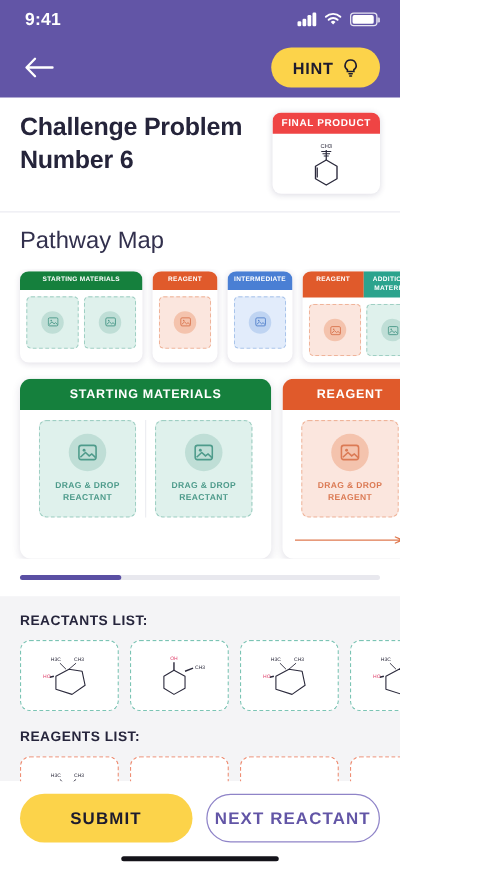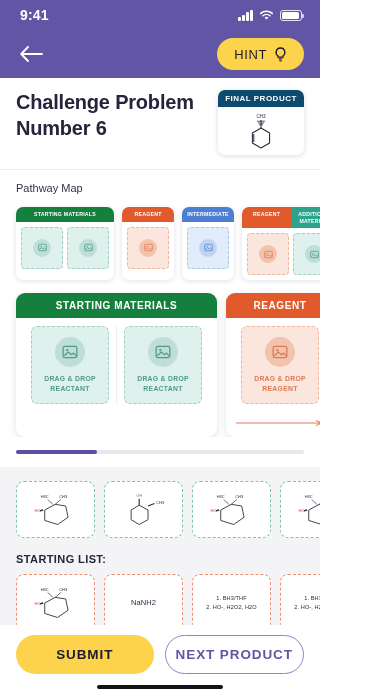--- a/index.html
+++ b/index.html
@@ -27,37 +27,37 @@
   .wifi svg { display:block; }
   .batt { width:22px; height:11px; border:1.3px solid rgba(255,255,255,.85); border-radius:3px; position:relative; }
   .batt::after { content:""; position:absolute; right:-3px; top:3.3px; width:1.6px; height:4px; background:rgba(255,255,255,.7); border-radius:0 1px 1px 0; }
   .batt span { position:absolute; left:1px; top:1px; bottom:1px; width:17px; background:#fff; border-radius:1.5px; display:block; }
 
   .navrow { height:48px; display:flex; align-items:center; justify-content:space-between; padding:0 16px 0 18px; }
   .backbtn { width:34px; height:30px; display:flex; align-items:center; cursor:pointer; }
   .hintbtn {
     background:#FCD34A; color:#1d1b2e; border:none; border-radius:18px;
     height:32px; padding:0 17px; display:flex; align-items:center; gap:7px;
-    font-size:13px; font-weight:normal; letter-spacing:.6px; cursor:pointer;
+    font-size:13px; font-weight:bold; letter-spacing:.6px; cursor:pointer;
   }
 
   
   .titleblock { padding:12px 16px 14px 16px; display:flex; justify-content:space-between; align-items:flex-start; border-bottom:1px solid #ececf2; flex:0 0 auto; }
   .chapter-badge {
     display:inline-block; background:#DCF0DB; color:#4F9E55; font-size:8.5px; font-weight:bold;
     letter-spacing:.8px; padding:4px 10px; border-radius:9px; margin-bottom:9px;
   }
   .ptitle { font-size:20px; font-weight:bold; color:#25243A; line-height:1.28; letter-spacing:-.2px; }
   .fpcard { width:86px; border-radius:7px; background:#fff; box-shadow:0 1px 5px rgba(40,30,80,.16); overflow:hidden; flex:0 0 auto; }
-  .fpcard .fphead { background:#0c4a6e; color:#fff; font-size:8px; font-weight:bold; letter-spacing:.5px; text-align:center; padding:4px 0; }
+  .fpcard .fphead { background:#ef4444; color:#fff; font-size:8px; font-weight:bold; letter-spacing:.5px; text-align:center; padding:4px 0; }
   .fpcard .fpbody { height:48px; display:flex; align-items:center; justify-content:center; }
 
   
   .pathway { padding:12px 0 0 0; flex:0 0 auto; }
-  .sectlabel { font-size:11px; color:#32304d; padding:0 16px 11px 16px; font-weight:normal; }
+  .sectlabel { font-size:19px; color:#32304d; padding:0 16px 11px 16px; font-weight:normal; }
   .mini-scroll { display:flex; gap:8px; padding:2px 16px 10px 16px; overflow:hidden; }
   .mini-card { border-radius:7px; background:#fff; box-shadow:0 1px 5px rgba(40,30,80,.14); overflow:hidden; flex:0 0 auto; position:relative; }
   .mini-heads { display:flex; }
   .mini-head { font-size:5.2px; font-weight:bold; color:#fff; letter-spacing:.25px; text-align:center; padding:4px 2px; line-height:1.25; flex:1; }
   .h-green { background:#15803d; } .h-orange { background:#E05A2B; }
   .h-blue { background:#4A7FD4; } .h-teal { background:#2BA38D; } .h-prod { background:#2CB67D; }
   .mini-slots { display:flex; gap:4px; padding:5px; }
   .mini-slot { width:42px; height:42px; border-radius:4px; display:flex; align-items:center; justify-content:center; }
   .s-green { background:#DFF1EC; border:1px dashed #9FCFC3; }
   .s-orange { background:#FBE6DE; border:1px dashed #EFB49A; }
@@ -357,20 +357,21 @@
   </div>
 
   <div class="progress-wrap">
     <div class="progress-track">
       <div class="progress-fill" id="progfill" style="width: 28%;"></div>
     </div>
   </div>
 
   <div class="lists">
 
+    <div class="list-label">REACTANTS LIST:</div>
     <div class="chip-row">
       <div class="chip chip-react">
         <svg width="58" height="42" viewBox="0 0 72 52">
           <text x="22" y="11" font-size="5" text-anchor="middle" fill="#2b2a3c" font-family="Liberation Sans, sans-serif">H3C</text>
           <text x="45" y="11" font-size="5" text-anchor="middle" fill="#2b2a3c" font-family="Liberation Sans, sans-serif">CH3</text>
           <text x="13" y="28" font-size="5" text-anchor="middle" fill="#E0446E" font-family="Liberation Sans, sans-serif">HO</text>
           <path d="M26 13l6 6M42 13l-7 6" stroke="#2b2a3c" stroke-width=".9"></path>
           <path d="M35 19 22 26v13l16 5 13-9-3-14z" fill="none" stroke="#2b2a3c" stroke-width="1.1" stroke-linejoin="round"></path>
           <path d="M20 26l-4 1" stroke="#2b2a3c" stroke-width="1.6"></path>
         </svg>
@@ -411,21 +412,21 @@
           <text x="13" y="28" font-size="5" text-anchor="middle" fill="#E0446E" font-family="Liberation Sans, sans-serif">HO</text>
           <path d="M26 13l6 6M42 13l-7 6" stroke="#2b2a3c" stroke-width=".9"></path>
           <path d="M35 19 22 26v13l16 5 13-9-3-14z" fill="none" stroke="#2b2a3c" stroke-width="1.1" stroke-linejoin="round"></path>
           <path d="M20 26l-4 1" stroke="#2b2a3c" stroke-width="1.6"></path>
         </svg>
       </div>
     </div>
 
     <div class="gap-lists"></div>
 
-    <div class="list-label">STARTING LIST:</div>
+    <div class="list-label">REAGENTS LIST:</div>
     <div class="chip-row">
       <div class="chip chip-reag">
         <svg width="58" height="42" viewBox="0 0 72 52">
           <text x="22" y="11" font-size="5" text-anchor="middle" fill="#2b2a3c" font-family="Liberation Sans, sans-serif">H3C</text>
           <text x="45" y="11" font-size="5" text-anchor="middle" fill="#2b2a3c" font-family="Liberation Sans, sans-serif">CH3</text>
           <text x="13" y="28" font-size="5" text-anchor="middle" fill="#E0446E" font-family="Liberation Sans, sans-serif">HO</text>
           <path d="M26 13l6 6M42 13l-7 6" stroke="#2b2a3c" stroke-width=".9"></path>
           <path d="M35 19 22 26v13l16 5 13-9-3-14z" fill="none" stroke="#2b2a3c" stroke-width="1.1" stroke-linejoin="round"></path>
           <path d="M20 26l-4 1" stroke="#2b2a3c" stroke-width="1.6"></path>
         </svg>
@@ -441,19 +442,19 @@
       </div>
       <div class="chip chip-reag">
         <span class="chip-txt"><br><span>2. HO-, H2O2,</span></span>
       </div>
     </div>
 
   </div>
 
   <div class="footer">
     <button class="btn btn-submit">SUBMIT</button>
-    <button class="btn btn-next">NEXT PRODUCT</button>
+    <button class="btn btn-next">NEXT REACTANT</button>
   </div>
   <div class="homeindicator">
       <div class="homebar"></div>
     </div>
 
 </div>
 
 </body></html>

